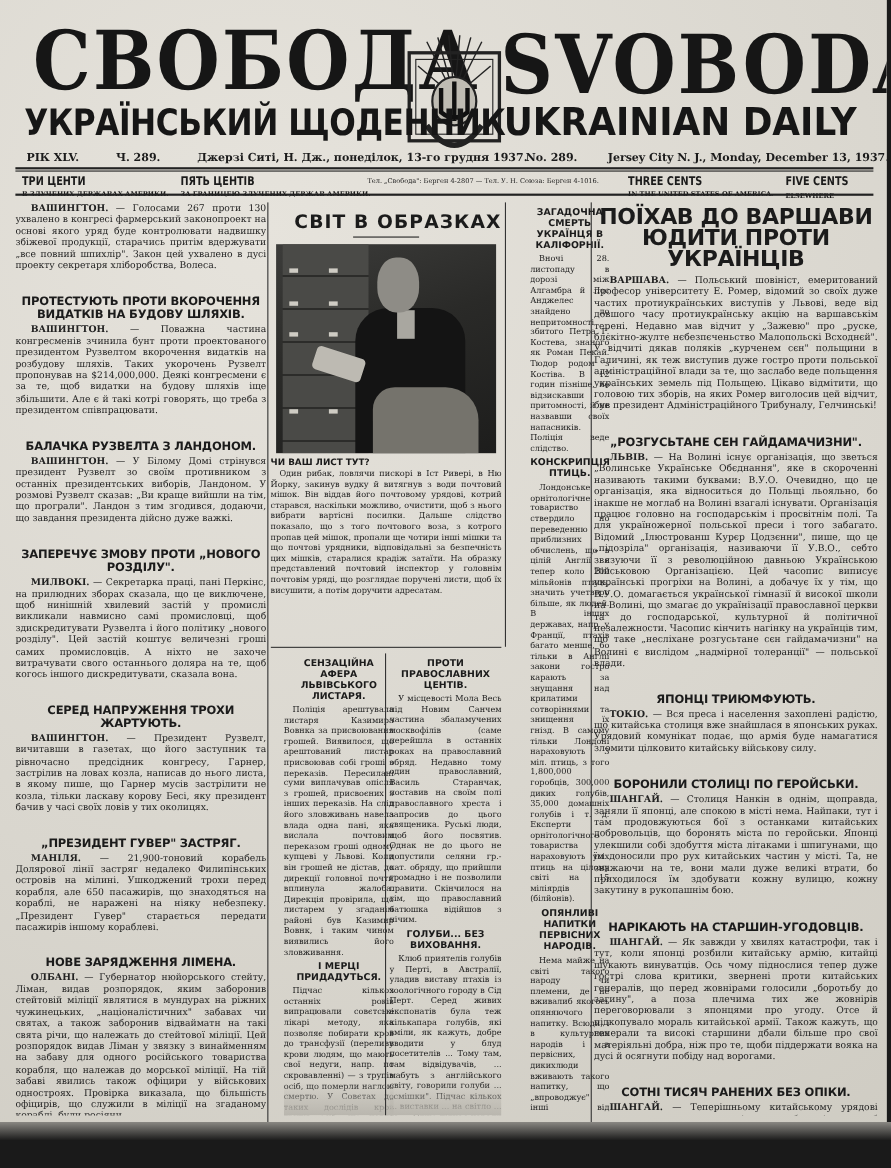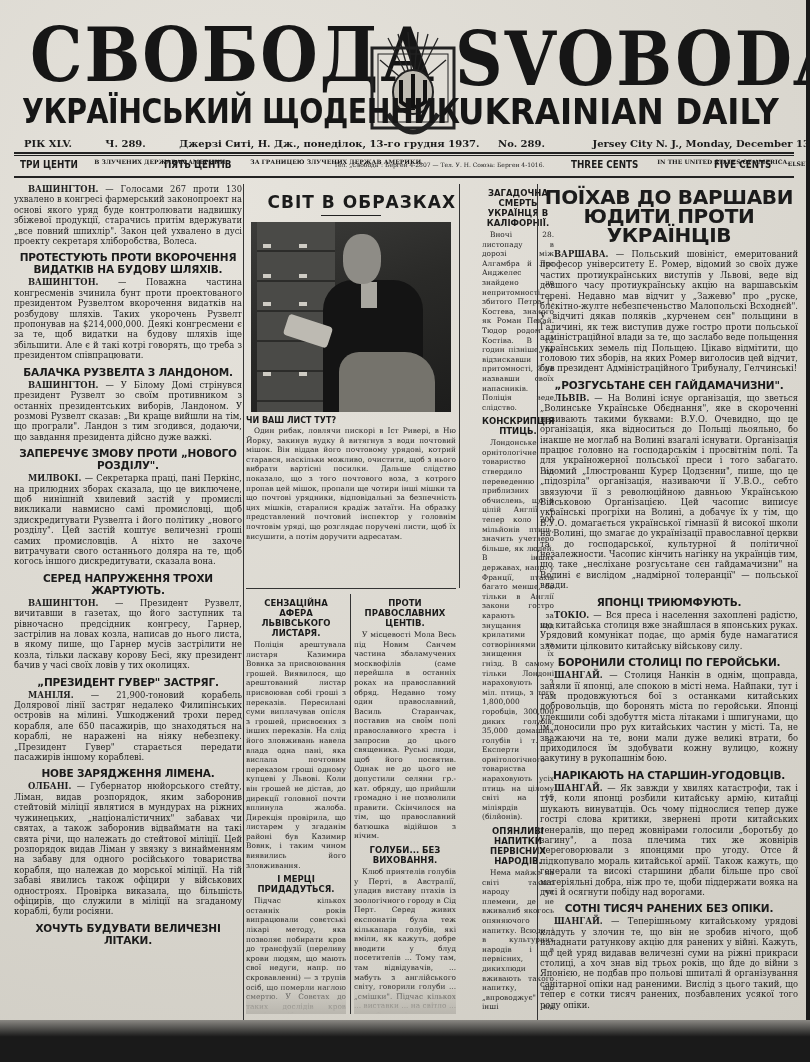--- a/index.html
+++ b/index.html
@@ -45,43 +45,43 @@
     line-height: 1; color: #161616;
     transform: scaleX(0.93); transform-origin: left top;
   }
   .emblem {
     position: absolute; left: 368px; top: 30px; width: 90px; height: 120px;
   }
   .dateline { position: absolute; top: 138px; font-size: 10px; font-weight: bold; white-space: nowrap; }
   .dl-left { left: 24px; text-align: right; }
   .dl-left span { margin-right: 30px; }
   .dl-right { left: 478px; }
-  .dl-right span { margin-right: 24px; margin-left: 20px; }
+  .dl-right span { margin-right: 24px; }
   .rule { position: absolute; left: 14px; width: 780px; height: 2px; background: #222; }
   .price-row { position: absolute; top: 158px; left: 14px; width: 780px; height: 18px; font-size: 7px; white-space: nowrap; }
   .price-row .big { font-family: "DejaVu Sans", sans-serif; font-weight: bold; font-size: 11px; transform: scaleX(0.8); display: inline-block; transform-origin: left; }
-  .price-row .item { position: absolute; top: 0; display: flex; align-items: flex-start; gap: 2px; }
+  .price-row .item { position: absolute; top: 0; display: flex; align-items: flex-start; gap: 2px; flex-direction: column; }
   .price-row .small { font-size: 6px; line-height: 7px; text-transform: uppercase; font-weight: bold; }
 
   
   .col { position: absolute; top: 184px; overflow: hidden; }
   .col1 { left: 14px; width: 228px; height: 830px; }
   .col-mid { left: 246px; width: 210px; }
   .col3 { left: 462px; width: 72px; height: 830px; margin-left: 20px; }
   .col4 { left: 540px; width: 258px; height: 830px; }
   .vline { position: absolute; width: 1px; background: #333; }
   .hline { position: absolute; height: 1px; background: #333; }
 
   .head-xl {
     font-family: "DejaVu Sans", sans-serif; font-weight: 900; text-align: center;
     font-size: 17px; line-height: 20px; letter-spacing: -0.3px; margin: 6px 0 4px;
   }
   .head-m {
     font-family: "DejaVu Sans", sans-serif; font-weight: bold; text-align: center;
-    font-size: 10.5px; line-height: 12px; margin: 5px 0 2px; letter-spacing: -0.2px;
+    font-size: 10.5px; line-height: 12px; margin: 22px 0 2px; letter-spacing: -0.2px;
   }
   .head-s {
     font-family: "DejaVu Sans", sans-serif; font-weight: bold; text-align: center;
     font-size: 8.5px; line-height: 10px; margin: 4px 0 2px;
   }
   .body {
     font-size: 8.4px; line-height: 10.4px; text-align: justify; margin: 0;
     text-indent: 14px; color: #222;
   }
   .body.tiny { font-size: 7.4px; line-height: 9.6px; text-indent: 8px; }
@@ -100,21 +100,21 @@
     background: repeating-linear-gradient(#4a4a47 0 28px, #2c2c2a 28px 30px); }
   .photo .lbl { position: absolute; width: 8px; height: 4px; background: #cfccc4; }
   .photo .man-head { position: absolute; left: 92px; top: 12px; width: 38px; height: 50px; border-radius: 45%; background: #8e8c86; }
   .photo .man-body { position: absolute; left: 72px; top: 58px; width: 100px; height: 132px; border-radius: 30px 30px 0 0; background: #141414; }
   .photo .shirt { position: absolute; left: 110px; top: 60px; width: 16px; height: 26px; background: #a9a7a0; }
   .photo .bag { position: absolute; left: 88px; top: 130px; width: 96px; height: 60px; border-radius: 20px 30px 0 0; background: #75736c; }
   .photo .mail { position: absolute; left: 34px; top: 98px; width: 46px; height: 22px; transform: rotate(18deg); background: #bdbab2; border-radius: 4px; }
   .caption-title { font-family: "DejaVu Sans", sans-serif; font-weight: bold; font-size: 8px; margin: 4px 0 1px; }
 
   .subcol { position: absolute; top: 410px; height: 420px; overflow: hidden; }
-  .subcol.a { left: 0; width: 100px; }
+  .subcol.a { left: 12px; width: 100px; }
   .subcol.b { left: 108px; width: 102px; }
   .fade { position: absolute; left: 0; right: 0; bottom: 0; height: 30px; background: linear-gradient(rgba(222,219,211,0), #b9b6ae); }
 </style>
 </head>
 <body>
 
 <div class="page">
 
   <div class="mast">
     <div class="title-ua">СВОБОДА</div>

